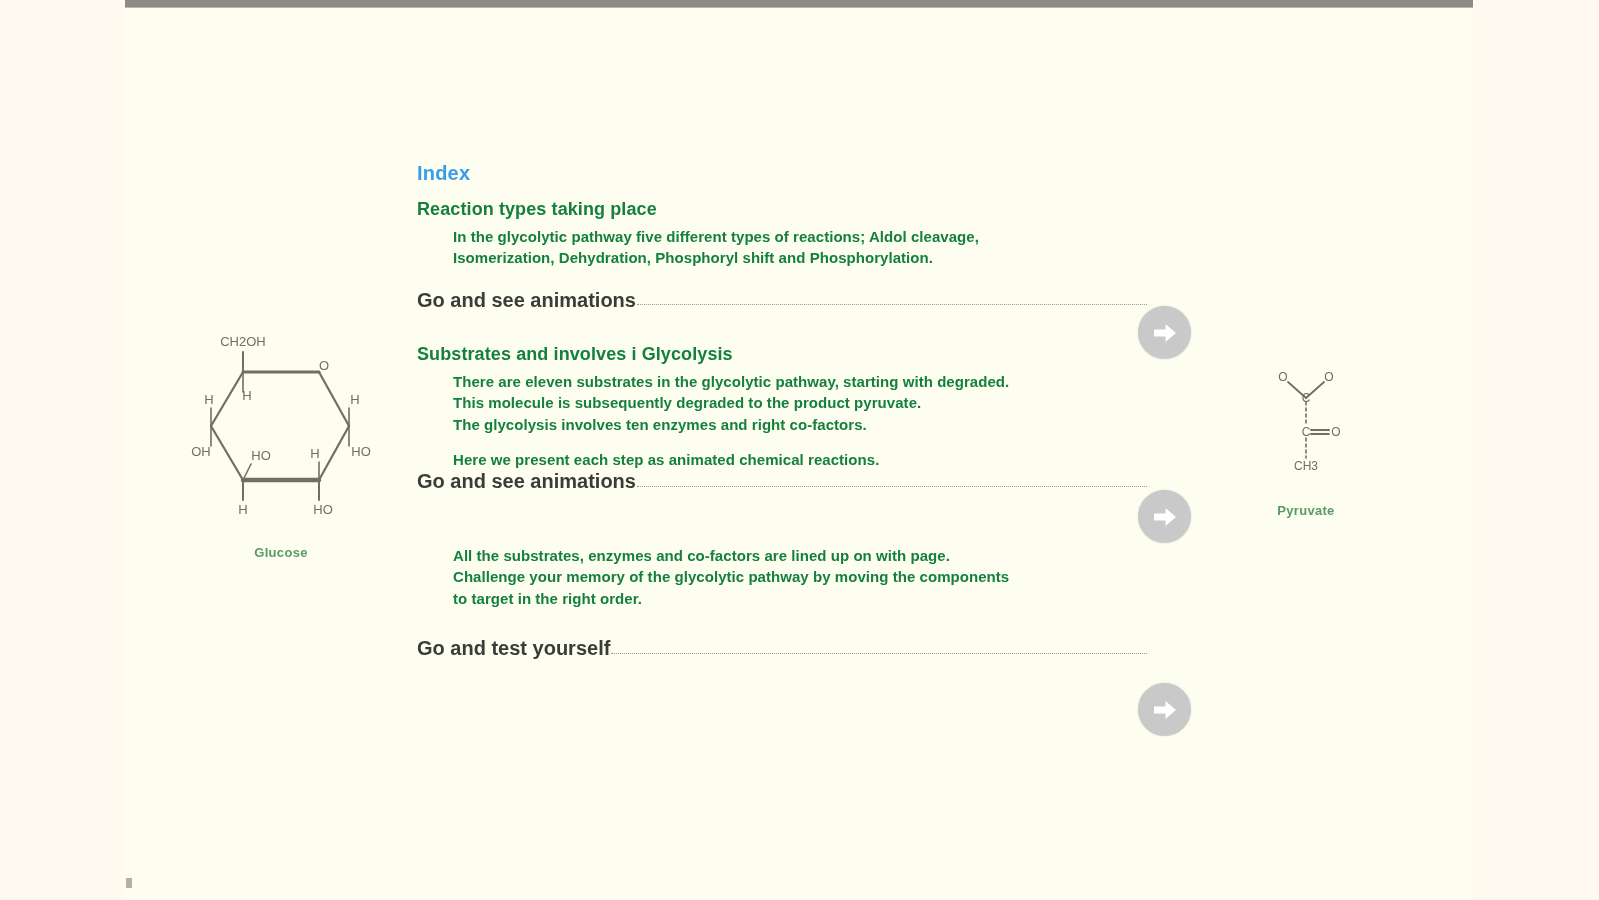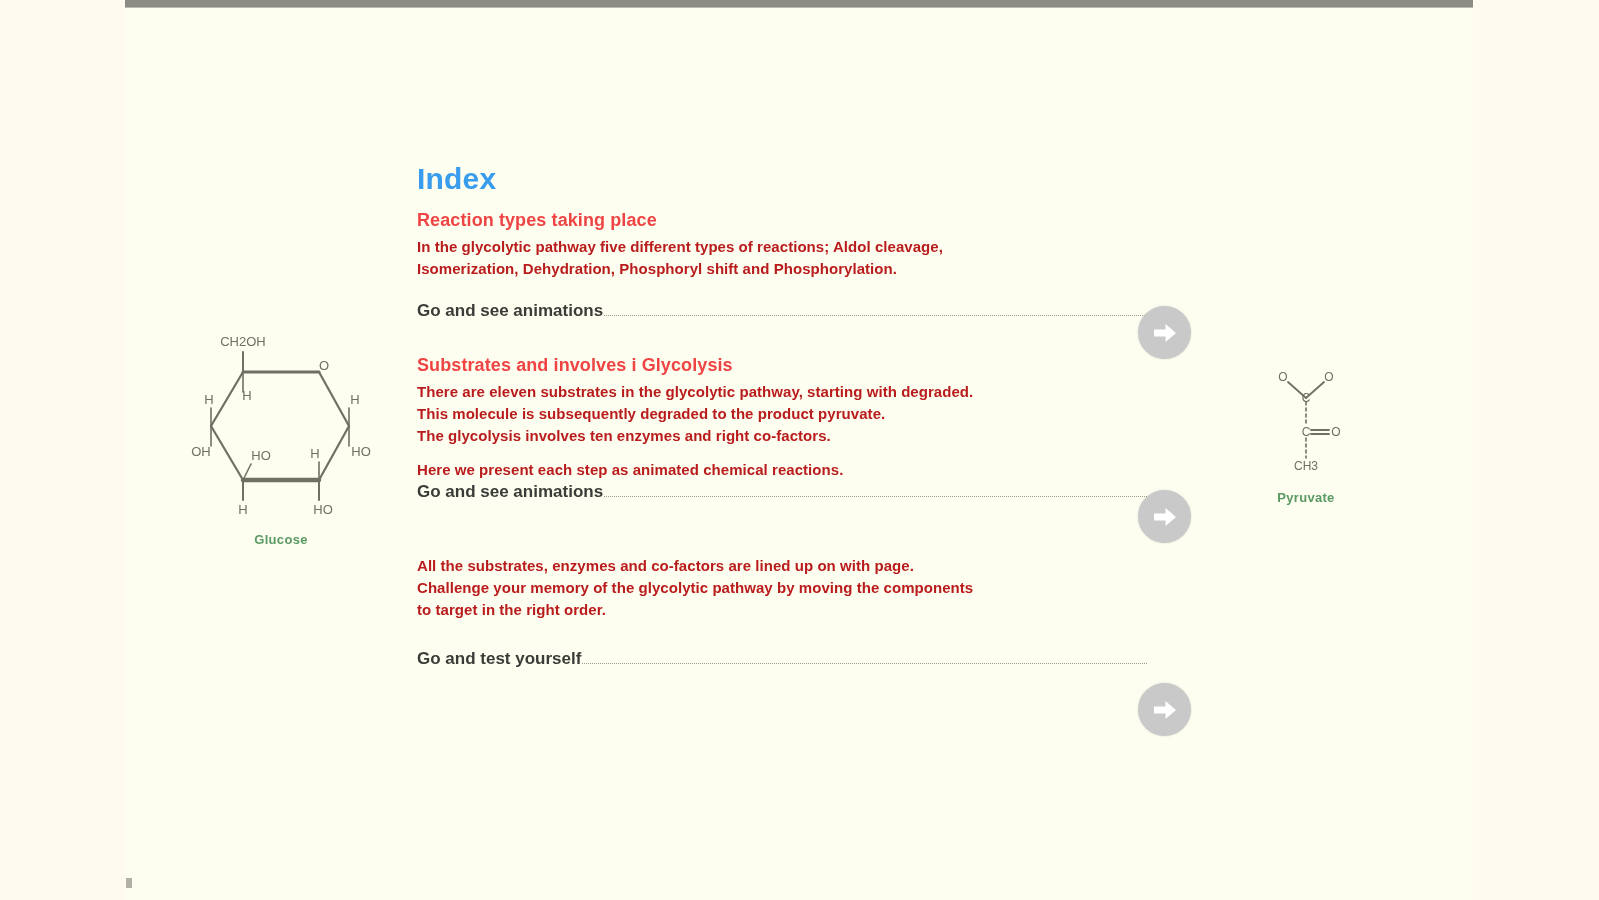--- a/index.html
+++ b/index.html
@@ -54,61 +54,62 @@
 
   
   .content-col {
     position: absolute;
     left: 417px;
     top: 163px;
     width: 730px;
   }
 
   .page-title {
-    font-size: 30px;
+    font-size: 20px;
     font-weight: bold;
     color: #3a9ced;
     letter-spacing: .2px;
     margin: 0 0 14px 0;
     line-height: 1.05;
   }
 
   .section {
     margin-bottom: 4px;
   }
   .section-title {
     font-size: 18px;
     font-weight: bold;
-    color: #ef4444;
+    color: #15803d;
     margin: 0 0 5px 0;
     line-height: 1.25;
     letter-spacing: .1px;
   }
   .body-line {
     font-size: 15px;
     font-weight: bold;
-    color: #b91c1c;
+    color: #15803d;
     line-height: 1.45;
     letter-spacing: .05px;
+    margin-left: 36px;
   }
 
   .spacer-sm { height: 13px; }
   .spacer-md { height: 20px; }
   .spacer-lg { height: 28px; }
 
   
   .link-row {
     position: relative;
     display: flex;
     align-items: center;
     height: 22px;
     width: 730px;
   }
   .link-label {
-    font-size: 17px;
+    font-size: 20px;
     font-weight: bold;
     color: #3b3b38;
     white-space: nowrap;
     flex: 0 0 auto;
   }
   .leader {
     flex: 1 1 auto;
     height: 1px;
     margin-left: 1px;
     margin-top: 8px;
@@ -139,21 +140,21 @@
   
   .molecule {
     position: absolute;
     text-align: center;
   }
   .mol-caption {
     font-size: 13px;
     font-weight: bold;
     color: #5a9a63;
     letter-spacing: .3px;
-    margin-top: 2px;
+    margin-top: 15px;
   }
 
   #glucose-molecule { left: 176px; top: 330px; width: 210px; }
   #pyruvate-molecule { left: 1258px; top: 368px; width: 96px; }
 
   .mol-svg { display: block; margin: 0 auto; }
   .mol-svg text {
     font-family: "Liberation Sans", sans-serif;
     fill: #6f6f62;
   }

